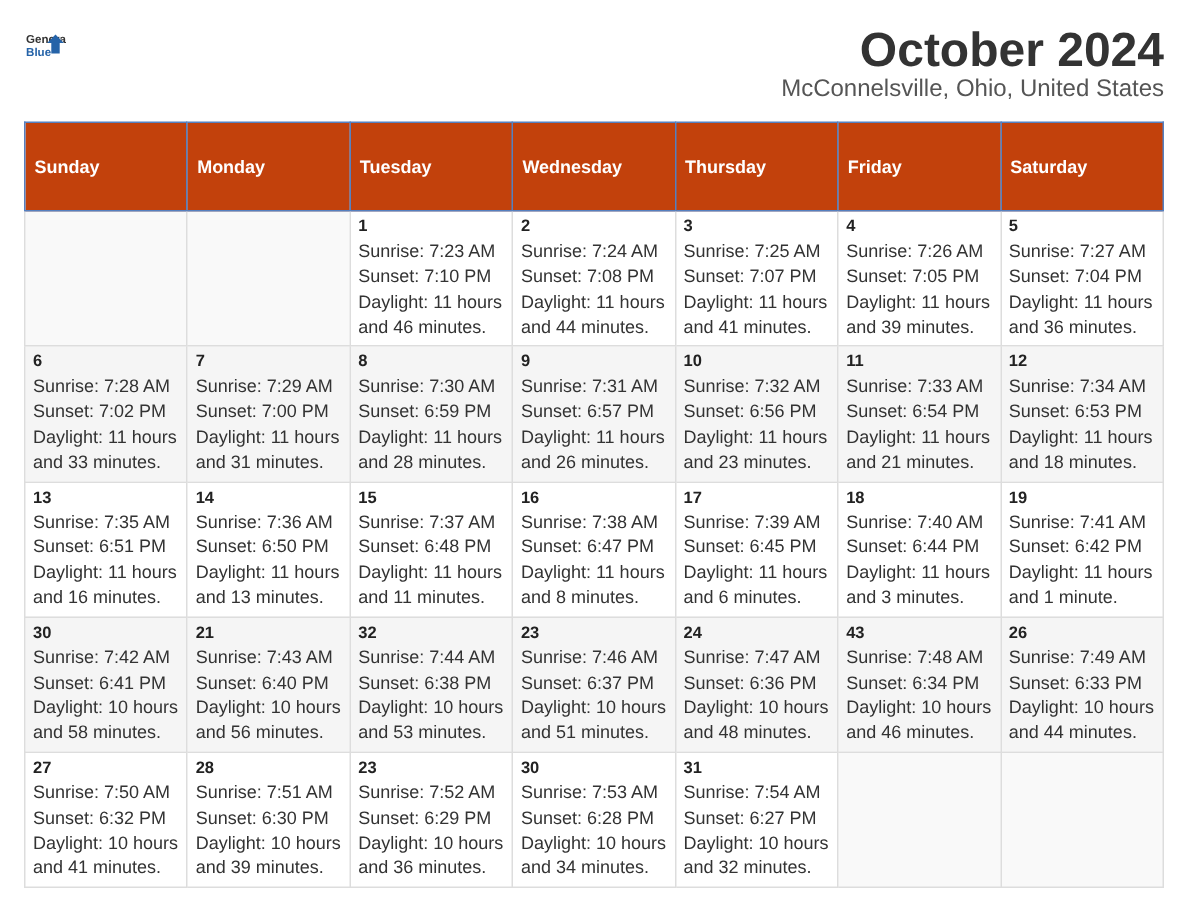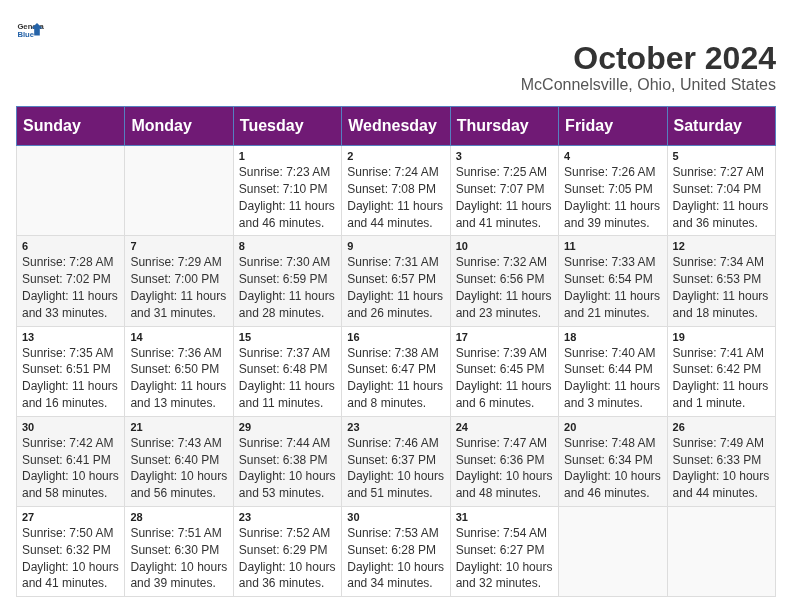--- a/index.html
+++ b/index.html
@@ -20,43 +20,42 @@
       display: flex;
       align-items: center;
       gap: 4px;
     }
     .logo-icon {
       width: 28px;
       height: 28px;
     }
     .title-area {
       text-align: right;
-      margin-top: 25px;
     }
     .month-title {
       font-size: 32px;
       font-weight: bold;
       color: #333;
       line-height: 1.1;
     }
     .location {
       font-size: 16px;
       color: #555;
     }
     .calendar {
       width: 100%;
       border-collapse: collapse;
       border: 1px solid #ccc;
     }
     .calendar th {
-      background: #701a75;
+      background: #c2410c;
       color: #fff;
-      font-size: 16px;
+      font-size: 12px;
       font-weight: bold;
-      padding: 10px 6px;
+      padding: 22px 6px;
       text-align: left;
       border: 1px solid #5580c0;
     }
     .calendar td {
       vertical-align: top;
       border: 1px solid #ddd;
       padding: 4px 5px;
       min-height: 70px;
       width: calc(100% / 7);
       font-size: 10px;
@@ -202,33 +201,33 @@
       <tr>
         <td>
           <span class="day-number">30</span>
           <div class="day-info">Sunrise: 7:42 AM<br>Sunset: 6:41 PM<br>Daylight: 10 hours and 58 minutes.</div>
         </td>
         <td>
           <span class="day-number">21</span>
           <div class="day-info">Sunrise: 7:43 AM<br>Sunset: 6:40 PM<br>Daylight: 10 hours and 56 minutes.</div>
         </td>
         <td>
-          <span class="day-number">29</span>
+          <span class="day-number">32</span>
           <div class="day-info">Sunrise: 7:44 AM<br>Sunset: 6:38 PM<br>Daylight: 10 hours and 53 minutes.</div>
         </td>
         <td>
           <span class="day-number">23</span>
           <div class="day-info">Sunrise: 7:46 AM<br>Sunset: 6:37 PM<br>Daylight: 10 hours and 51 minutes.</div>
         </td>
         <td>
           <span class="day-number">24</span>
           <div class="day-info">Sunrise: 7:47 AM<br>Sunset: 6:36 PM<br>Daylight: 10 hours and 48 minutes.</div>
         </td>
         <td>
-          <span class="day-number">20</span>
+          <span class="day-number">43</span>
           <div class="day-info">Sunrise: 7:48 AM<br>Sunset: 6:34 PM<br>Daylight: 10 hours and 46 minutes.</div>
         </td>
         <td>
           <span class="day-number">26</span>
           <div class="day-info">Sunrise: 7:49 AM<br>Sunset: 6:33 PM<br>Daylight: 10 hours and 44 minutes.</div>
         </td>
       </tr>
       <tr>
         <td>
           <span class="day-number">27</span>

